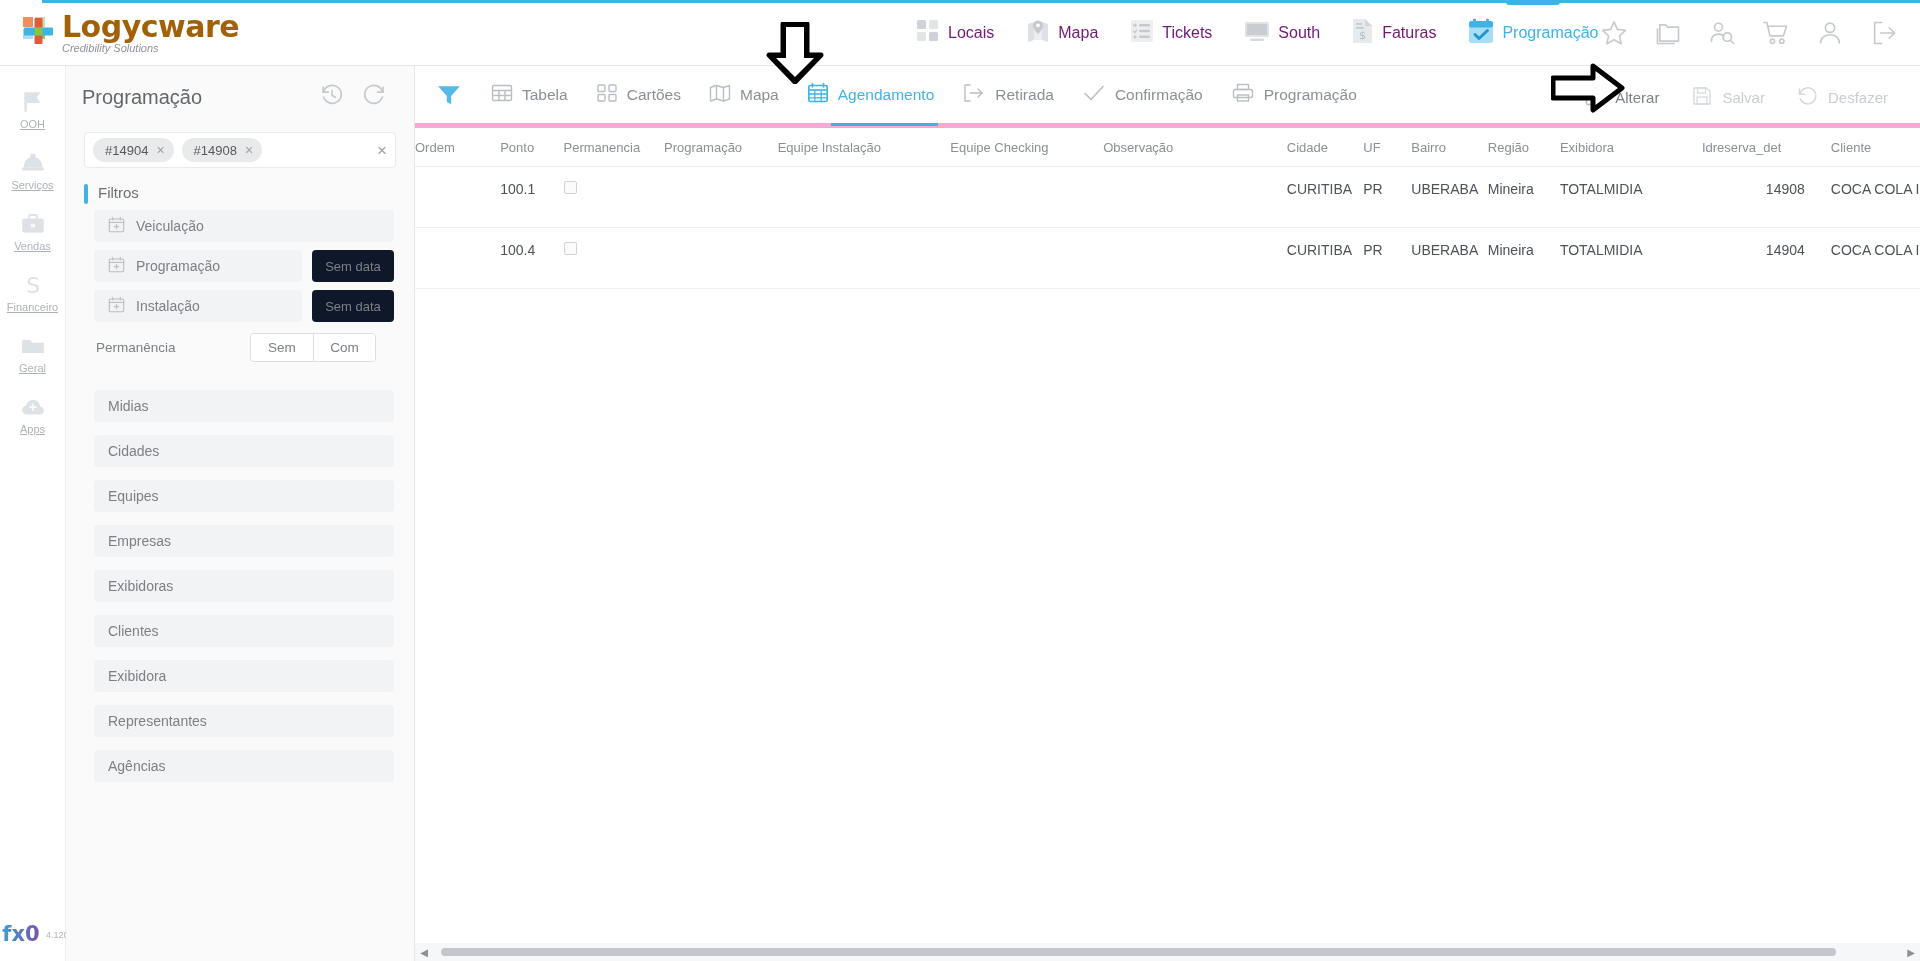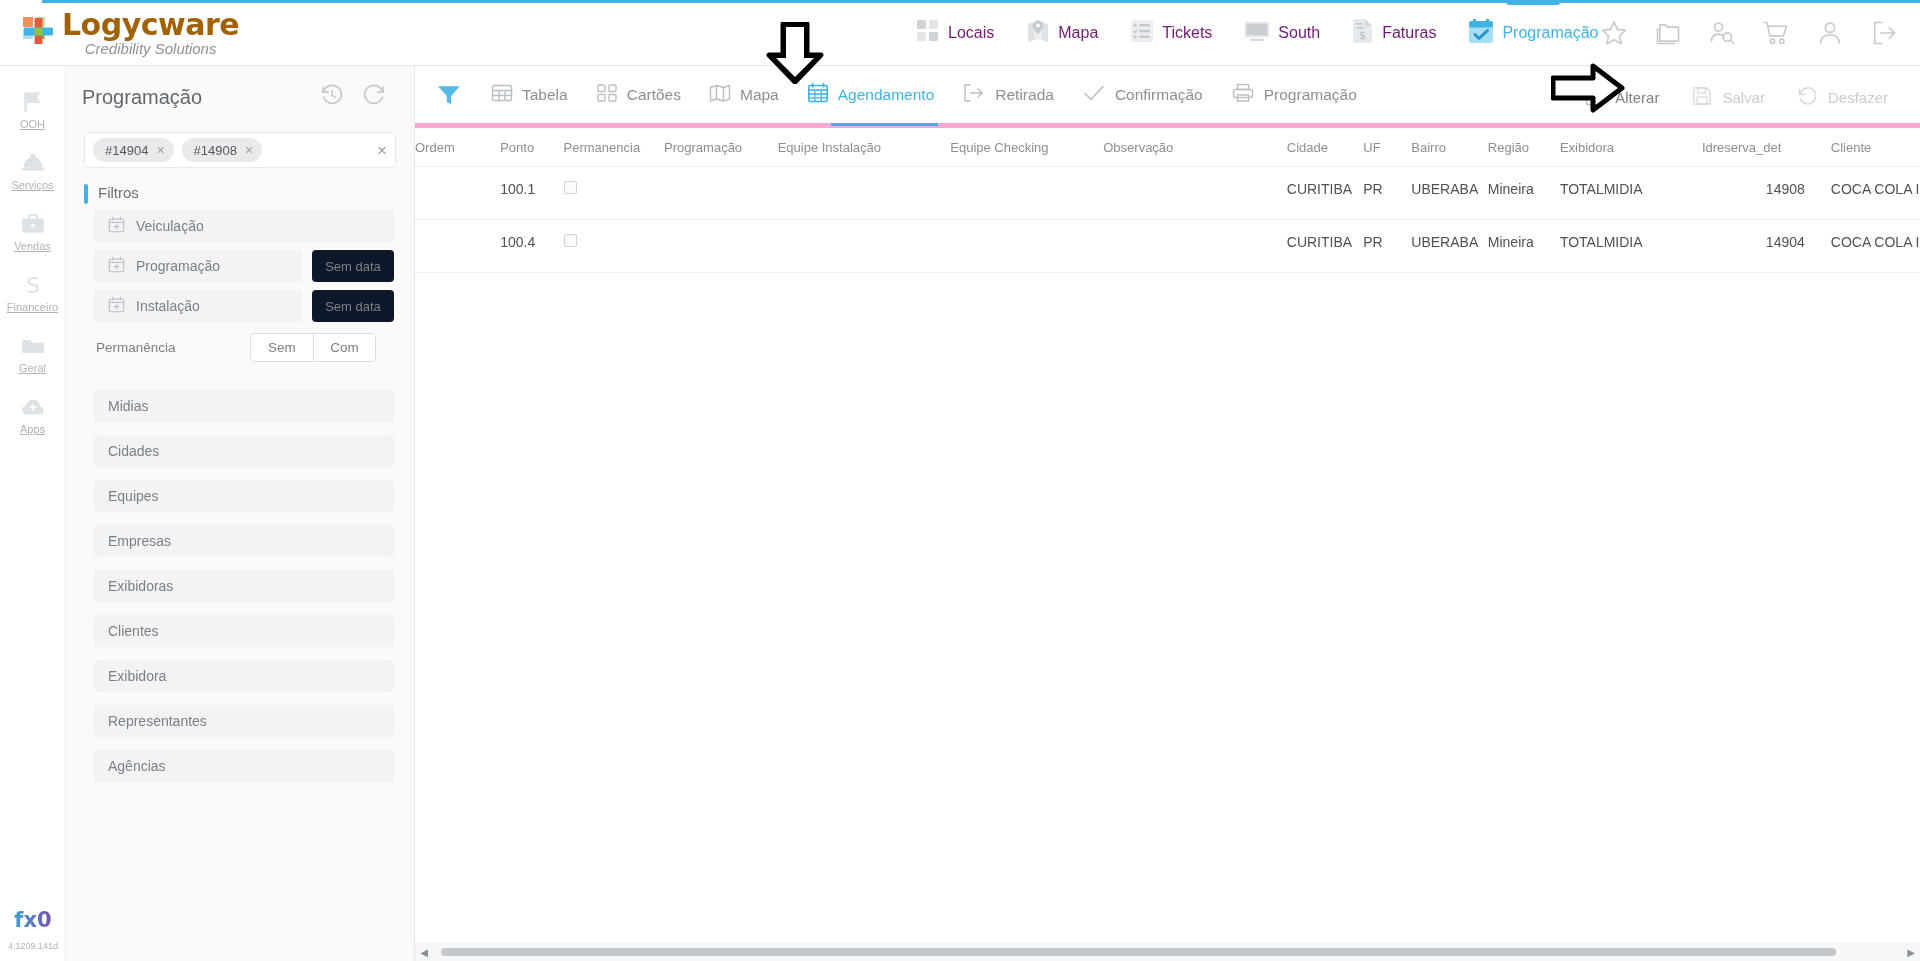--- a/index.html
+++ b/index.html
@@ -25,22 +25,22 @@
     width: 200px; height: 66px; display: flex; align-items: center;
     padding-left: 22px; gap: 6px;
   }
   .logo-mark { width: 34px; height: 34px; position: relative; flex: none; }
   .logo-text-block { display: flex; flex-direction: column; line-height: 1; }
   .logo-name {
     font-size: 30px; font-weight: bold; color: #a16207;
     letter-spacing: -0.5px; font-family: "DejaVu Sans", sans-serif;
   }
   .logo-tag {
-    font-size: 15px; color: #8d9196; font-style: italic;
-    text-align: center; margin-top: 1px;
+    font-size: 11px; color: #8d9196; font-style: italic;
+    text-align: left; margin-top: 1px;
   }
 
   .topnav {
     position: absolute; left: 900px; top: 0; height: 66px;
     display: flex; align-items: center; gap: 0;
   }
   .topnav-item {
     display: flex; align-items: center; gap: 8px;
     padding: 0 16px; height: 66px; cursor: pointer;
     position: relative;
@@ -70,21 +70,21 @@
   }
   .rail-item {
     width: 66px; padding: 9px 0 11px; display: flex; flex-direction: column;
     align-items: center; gap: 3px; cursor: pointer;
   }
   .rail-label { font-size: 11px; color: #aeb3b8; text-decoration: underline; }
   .rail-icon { width: 28px; height: 26px; display:flex; align-items:center; justify-content:center; }
 
   .rail-bottom {
     position: absolute; bottom: 10px; left: 0; width: 66px;
-    display: flex; flex-direction: column; align-items: center; gap: 4px;
+    display: flex; align-items: center; gap: 4px;
   }
   .rail-version { font-size: 9px; color: #b0b4b8; }
 
   
   .panel {
     position: absolute; left: 66px; top: 66px; width: 349px; height: 895px;
     background: #fafafa; border-right: 1px solid #e4e6e8;
     overflow: hidden;
   }
   .panel-head {
@@ -183,21 +183,21 @@
 
   
   .table-scroll { position: relative; width: 1505px; height: 833px; overflow: hidden; }
   table.grid { border-collapse: collapse; width: 1700px; table-layout: fixed; }
   table.grid th {
     font-size: 13px; font-weight: normal; color: #8b9095;
     text-align: left; padding: 12px 0 11px 0; border-bottom: 1px solid #ebedef;
     white-space: nowrap;
   }
   table.grid td {
-    font-size: 14px; color: #4d5256; padding: 14px 0 22px 0;
+    font-size: 14px; color: #4d5256; padding: 14px 0 30px 0;
     border-bottom: 1px solid #f0f1f2; white-space: nowrap;
   }
   .cell-check {
     width: 13px; height: 13px; border: 1px solid #cfd3d7;
     border-radius: 2px; background: #fbfbfc; display: inline-block; cursor:pointer;
   }
 
   .hscroll {
     position: absolute; left: 415px; bottom: 0; width: 1505px; height: 18px;
     background: #f6f7f8; display: flex; align-items: center;

